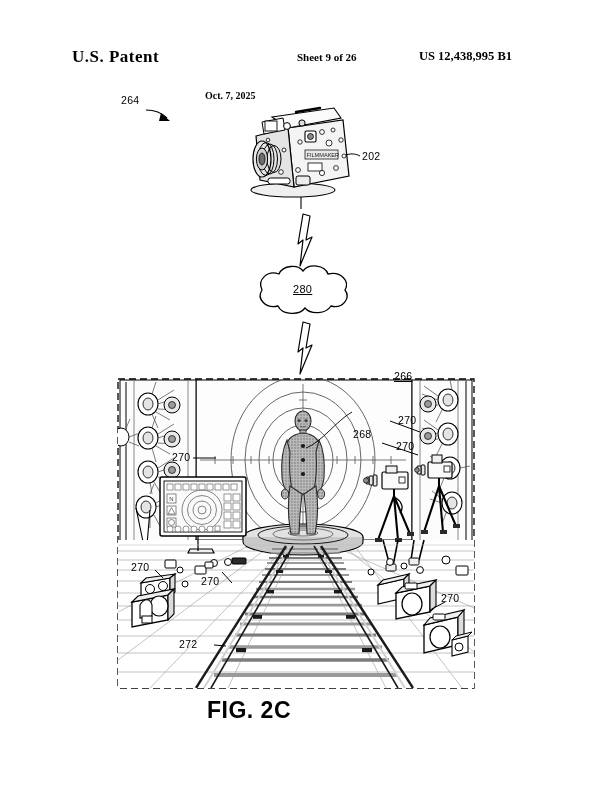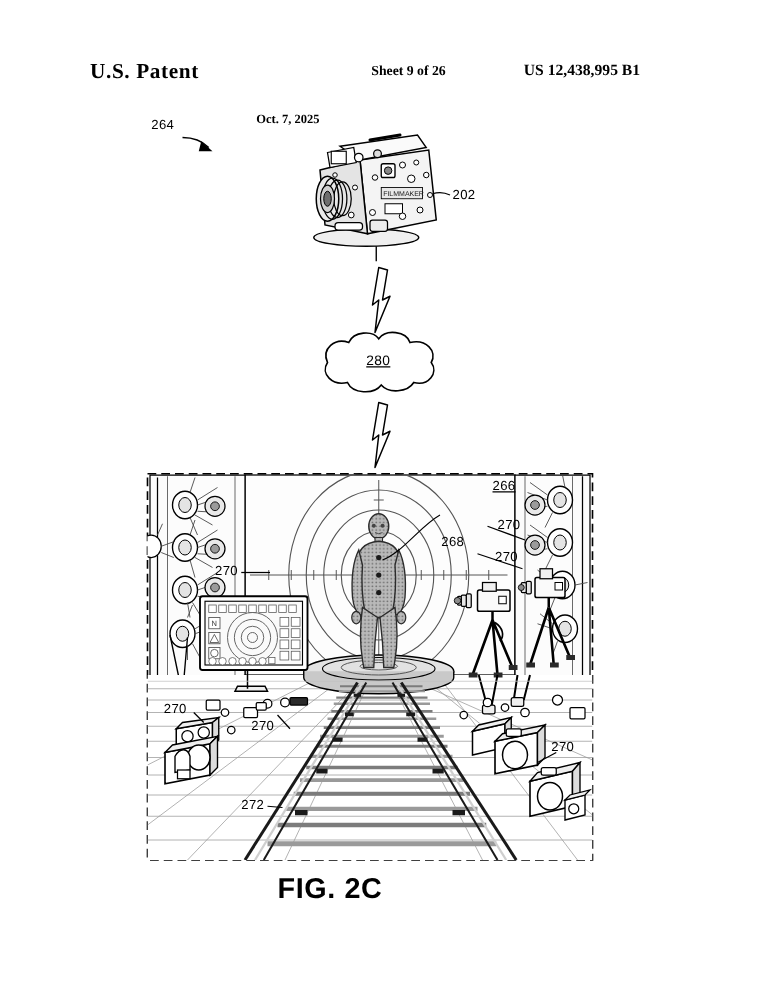--- a/index.html
+++ b/index.html
@@ -16,21 +16,21 @@
 
   
   .ref{position:absolute;font-family:"Liberation Sans",sans-serif;
        font-size:10.5px;color:#000;white-space:nowrap;letter-spacing:.3px;}
   .ref.u{text-decoration:underline;}
 
   
   #fig-canvas{position:absolute;left:0;top:0;width:612px;height:792px;}
 
   
-  #fig-caption{position:absolute;left:15px;top:697px;width:498px;text-align:center;
+  #fig-caption{position:absolute;left:0;top:697px;width:498px;text-align:center;
                font-family:"Liberation Sans",sans-serif;font-size:23px;
                font-weight:bold;letter-spacing:.5px;}
 </style>
 </head>
 <body>
 
 <div id="patent-header">
   <span class="h-item" id="hdr-office">U.S. Patent</span>
   <span class="h-item" id="hdr-date">Oct. 7, 2025</span>
   <span class="h-item" id="hdr-sheet">Sheet 9 of 26</span>
@@ -578,23 +578,23 @@
       <path d="M445 602 L430 610"></path>
       <path d="M214 645 L226 646"></path>
     </g>
   </g>
 
 </svg>
 
 <span class="ref" style="left:121px;top:94px;">264</span>
 <span class="ref" style="left:362px;top:150px;">202</span>
 <span class="ref u" style="left:293px;top:283px;font-size:11px;">280</span>
-<span class="ref u" style="left:394px;top:383px;text-align:center;">266</span>
+<span class="ref u" style="left:394px;top:370px;text-align:center;">266</span>
 <span class="ref" style="left:353px;top:428px;">268</span>
 <span class="ref" style="left:172px;top:451px;">270</span>
 <span class="ref" style="left:396px;top:440px;">270</span>
 <span class="ref" style="left:398px;top:414px;">270</span>
 <span class="ref" style="left:131px;top:561px;">270</span>
 <span class="ref" style="left:201px;top:575px;">270</span>
 <span class="ref" style="left:441px;top:592px;">270</span>
-<span class="ref" style="left:179px;top:638px;margin-left:14px;">272</span>
+<span class="ref" style="left:179px;top:638px;">272</span>
 
 <div id="fig-caption">FIG. 2C</div>
 
 </body></html>

